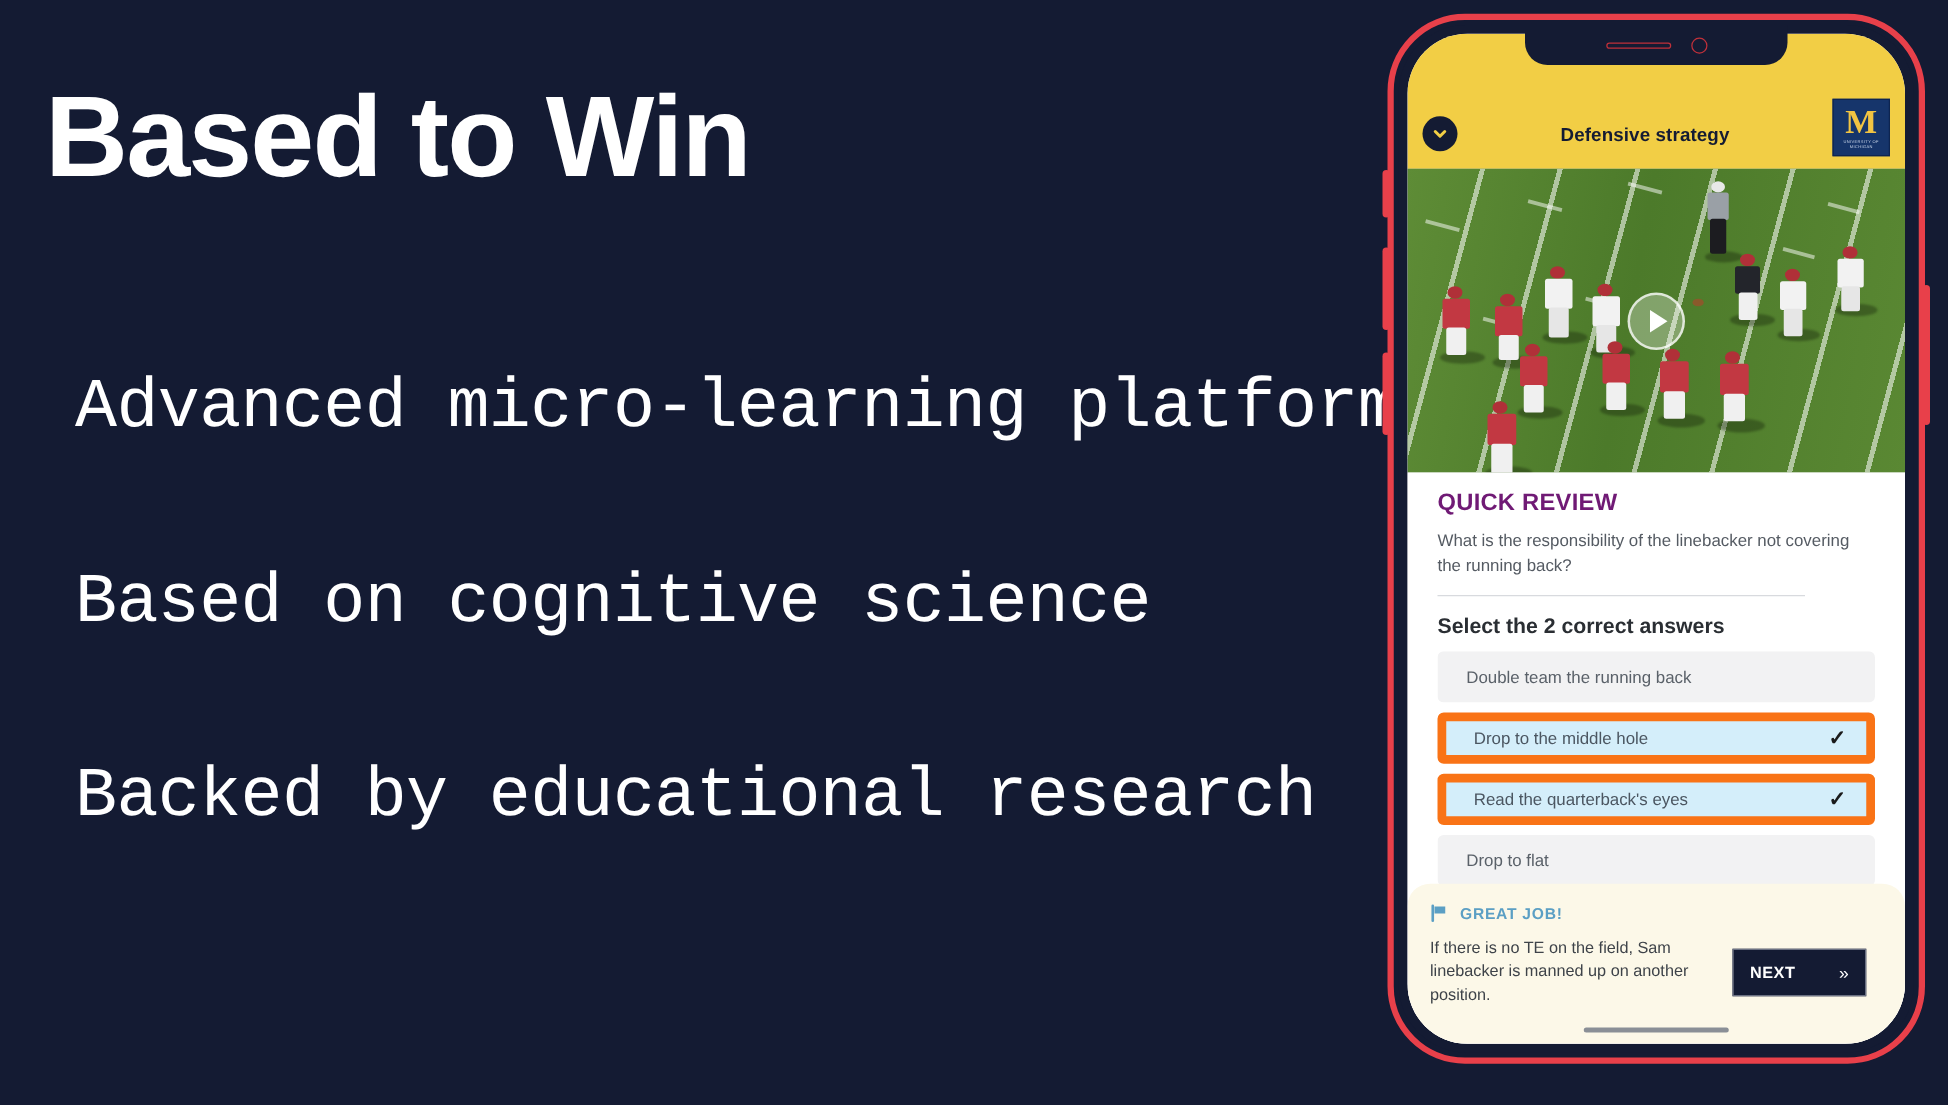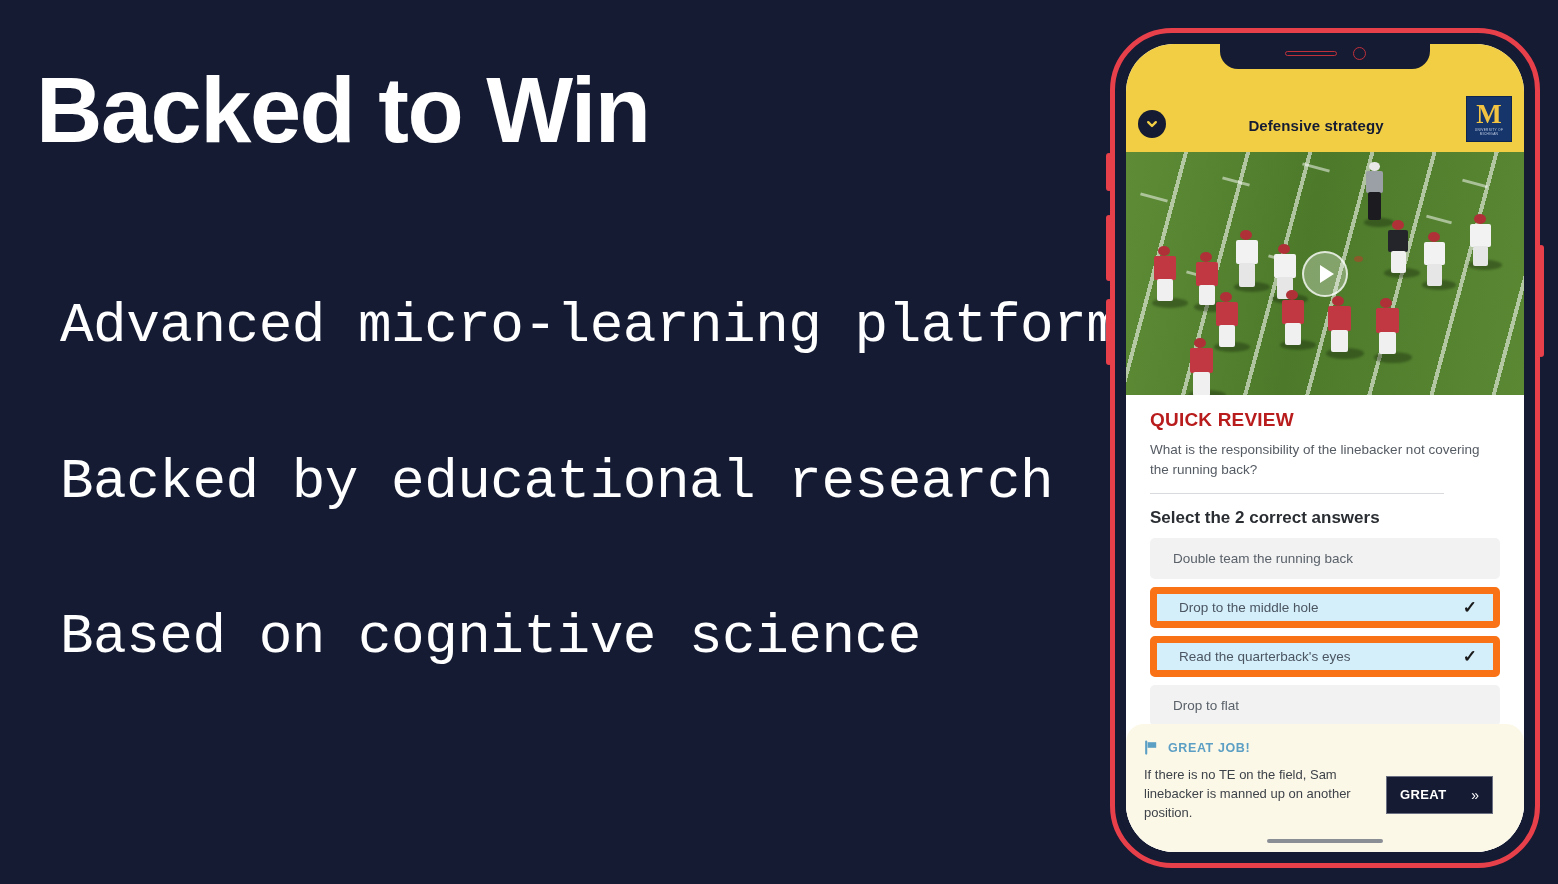--- a/index.html
+++ b/index.html
@@ -48,21 +48,21 @@
     line-height: 1.1;
     white-space: nowrap;
     margin-bottom: 94px;
     font-family: Liberation Mono, monospace;
   }
   .bullet-line:last-child { margin-bottom: 0; }
 
   
   .phone-wrap {
     position: absolute;
-    left: 1110px; top: 28px;
+    left: 1110px; top: 11px;
     width: 430px; height: 840px;
   }
 
   
   .phone-frame {
     position: absolute;
     left: 0; top: 0;
     width: 430px; height: 840px;
     border: 5px solid #E8404A;
     border-radius: 62px;
@@ -249,21 +249,21 @@
     position: relative;
     flex: 1 1 auto;
     background: #FFFFFF;
     padding: 14px 24px 0 24px;
     overflow: hidden;
   }
 
   .quiz-label {
     font-size: 19px;
     font-weight: bold;
-    color: #b91c1c;
+    color: #701a75;
     letter-spacing: 0.2px;
   }
 
   .quiz-question {
     margin-top: 9px;
     font-size: 13.5px;
     color: #555B63;
     line-height: 1.45;
   }
 
@@ -380,26 +380,26 @@
     background: #8A8F96;
     border-radius: 3px;
     z-index: 25;
   }
 </style>
 </head>
 <body>
 
 <div class="left-panel">
 
-  <div class="headline">Backed to Win</div>
+  <div class="headline">Based to Win</div>
 
   <div class="bullet-list">
     <div class="bullet-line">Advanced micro-learning platform</div>
+    <div class="bullet-line">Based on cognitive science</div>
     <div class="bullet-line">Backed by educational research</div>
-    <div class="bullet-line">Based on cognitive science</div>
   </div>
 
 </div>
 
 <div class="phone-wrap">
 
   <div class="phone-frame">
     <div class="btn-side btn-silent"></div>
     <div class="btn-side btn-volup"></div>
     <div class="btn-side btn-voldown"></div>
@@ -558,21 +558,21 @@
                 <path d="M3.6 2.2 h8.6 v5.6 h-8.6 z" fill="#5B9FC4"></path>
               </svg>
             </span>
             <span class="fb-title">GREAT JOB!</span>
           </div>
 
           <div class="fb-row">
             <div class="fb-text">If there is no TE on the field, Sam linebacker is manned up on another position.</div>
 
             <div class="next-btn">
-              <span class="next-label">GREAT</span>
+              <span class="next-label">NEXT</span>
               <span class="next-chev">»</span>
             </div>
           </div>
 
           <div class="home-indicator"></div>
         </div>
 
       </div>
 
     </div>

